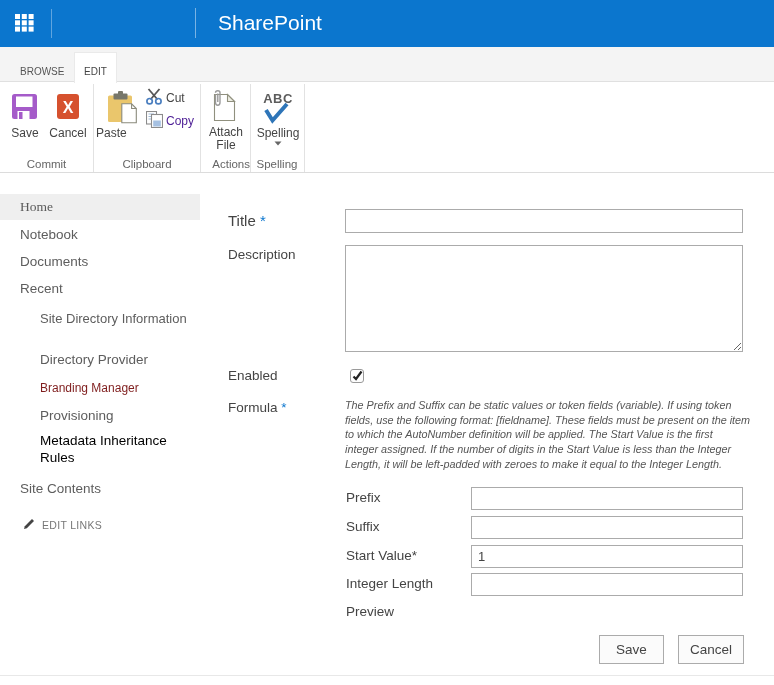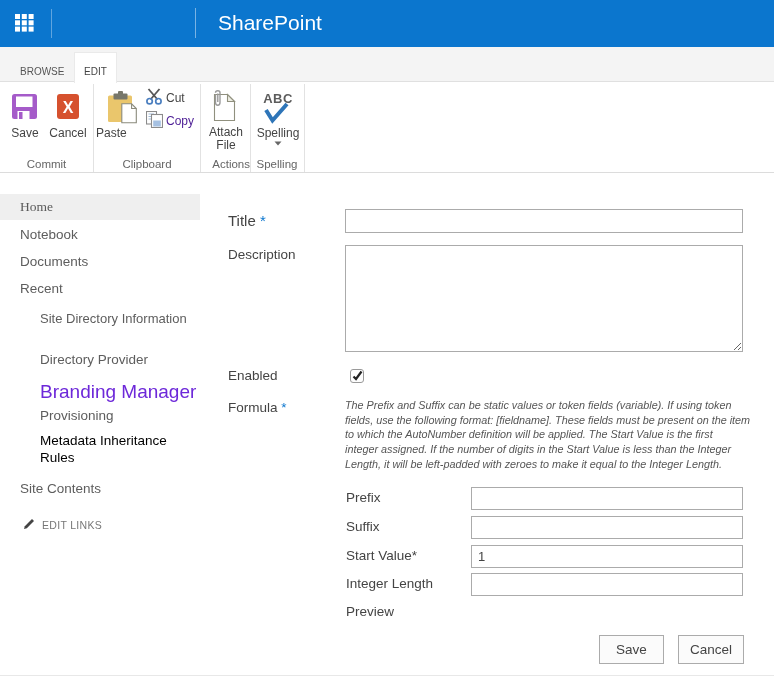--- a/index.html
+++ b/index.html
@@ -103,21 +103,21 @@
     </svg>
 <div class="abs" style="left:250px;top:158px;width:54px;text-align:center;font-size:11.5px;color:#666;">Spelling</div>
 
 <div class="abs" style="left:0;top:194px;width:200px;height:26px;background:#efefef;"></div>
 <div class="abs" style="left:20px;top:199px;font-size:13.5px;color:#5a5a5a;font-family:Liberation Serif, serif;">Home</div>
 <div class="abs" style="left:20px;top:227px;font-size:13.5px;color:#5d5d5d;">Notebook</div>
 <div class="abs" style="left:20px;top:254px;font-size:13.5px;color:#5d5d5d;">Documents</div>
 <div class="abs" style="left:20px;top:281px;font-size:13.5px;color:#5d5d5d;">Recent</div>
 <div class="abs" style="left:40px;top:309px;width:150px;font-size:13px;color:#5d5d5d;line-height:19px;">Site Directory Information</div>
 <div class="abs" style="left:40px;top:352px;font-size:13.5px;color:#5d5d5d;">Directory Provider</div>
-<div class="abs" style="left:40px;top:381px;font-size:19px;color:#6d28d9;">Branding Manager</div>
+<div class="abs" style="left:40px;top:381px;font-size:12px;color:#7f1d1d;">Branding Manager</div>
 <div class="abs" style="left:40px;top:408px;font-size:13.5px;color:#5d5d5d;">Provisioning</div>
 <div class="abs" style="left:40px;top:433px;width:150px;font-size:13.5px;color:#000000;line-height:16.5px;">Metadata Inheritance Rules</div>
 <div class="abs" style="left:20px;top:481px;font-size:13.5px;color:#5d5d5d;">Site Contents</div>
 <svg class="abs" style="left:23px;top:518px;" width="12" height="12" viewBox="0 0 12 12">
   <path d="M1 11 L1.8 8.2 L9 1 L11 3 L3.8 10.2 Z" fill="#444"></path>
 </svg>
 <div class="abs" style="left:42px;top:519px;font-size:10.5px;color:#777;letter-spacing:0.3px;">EDIT LINKS</div>
 
 <div class="abs" style="left:228px;top:212px;font-size:15px;color:#444;">Title <span style="color:#0b76ce;">*</span></div>
 <input type="text" class="abs" style="left: 345px; top: 209px; width: 398px; height: 24px;">

